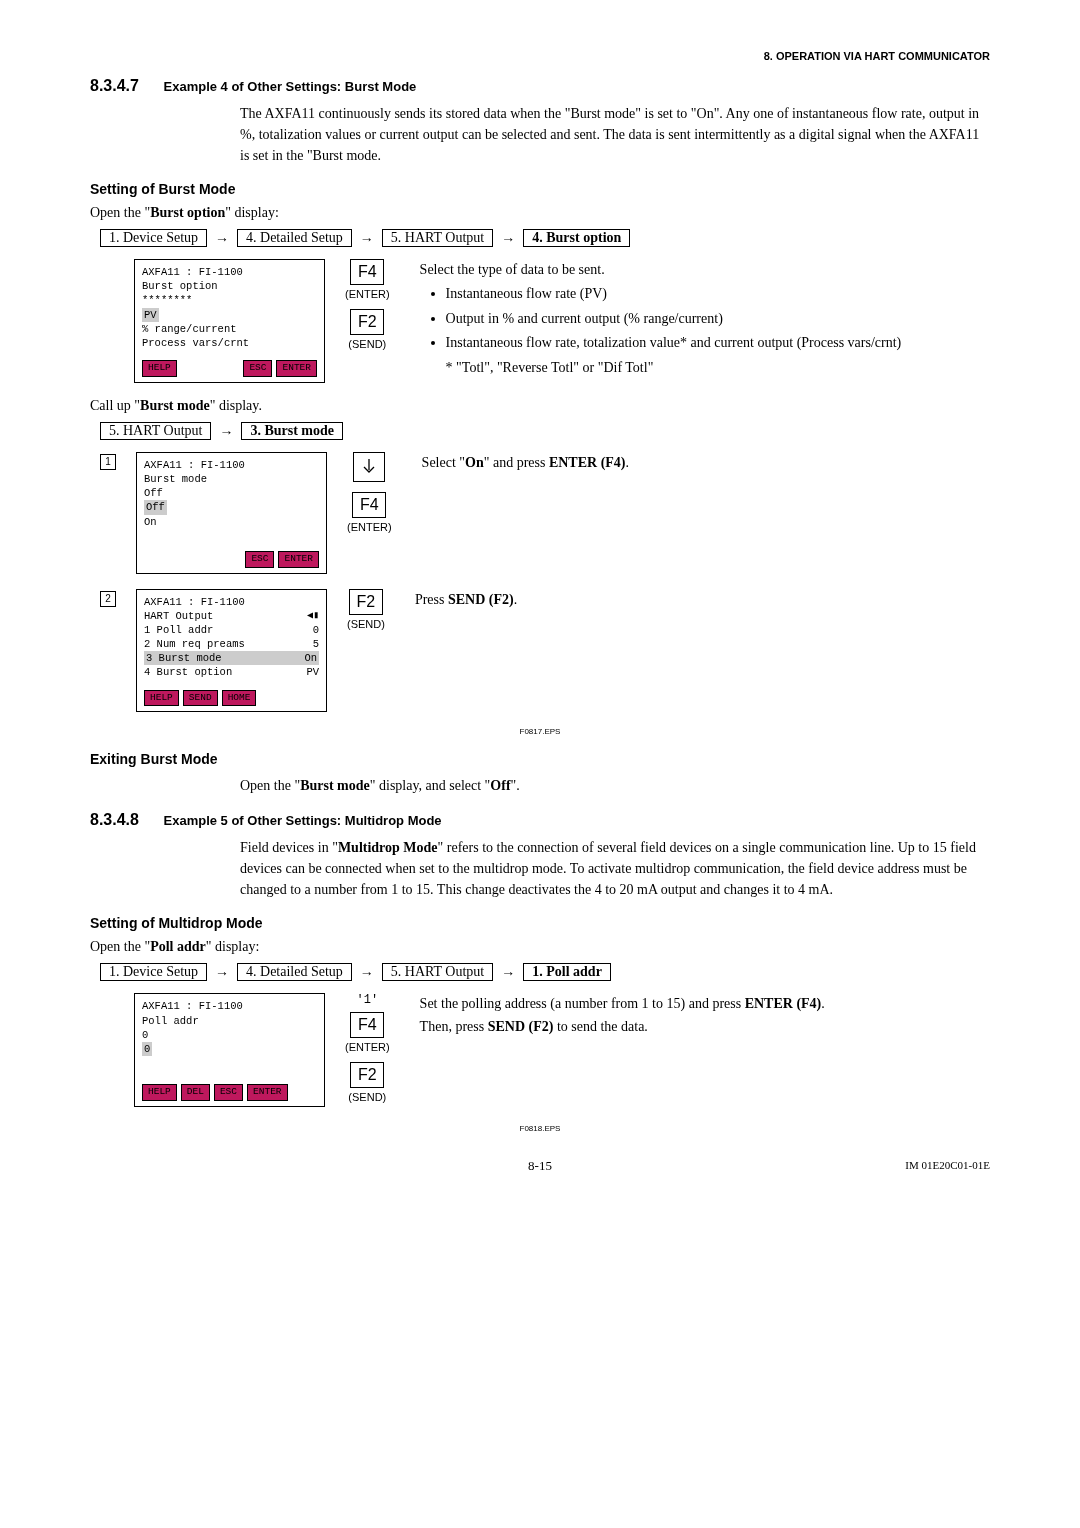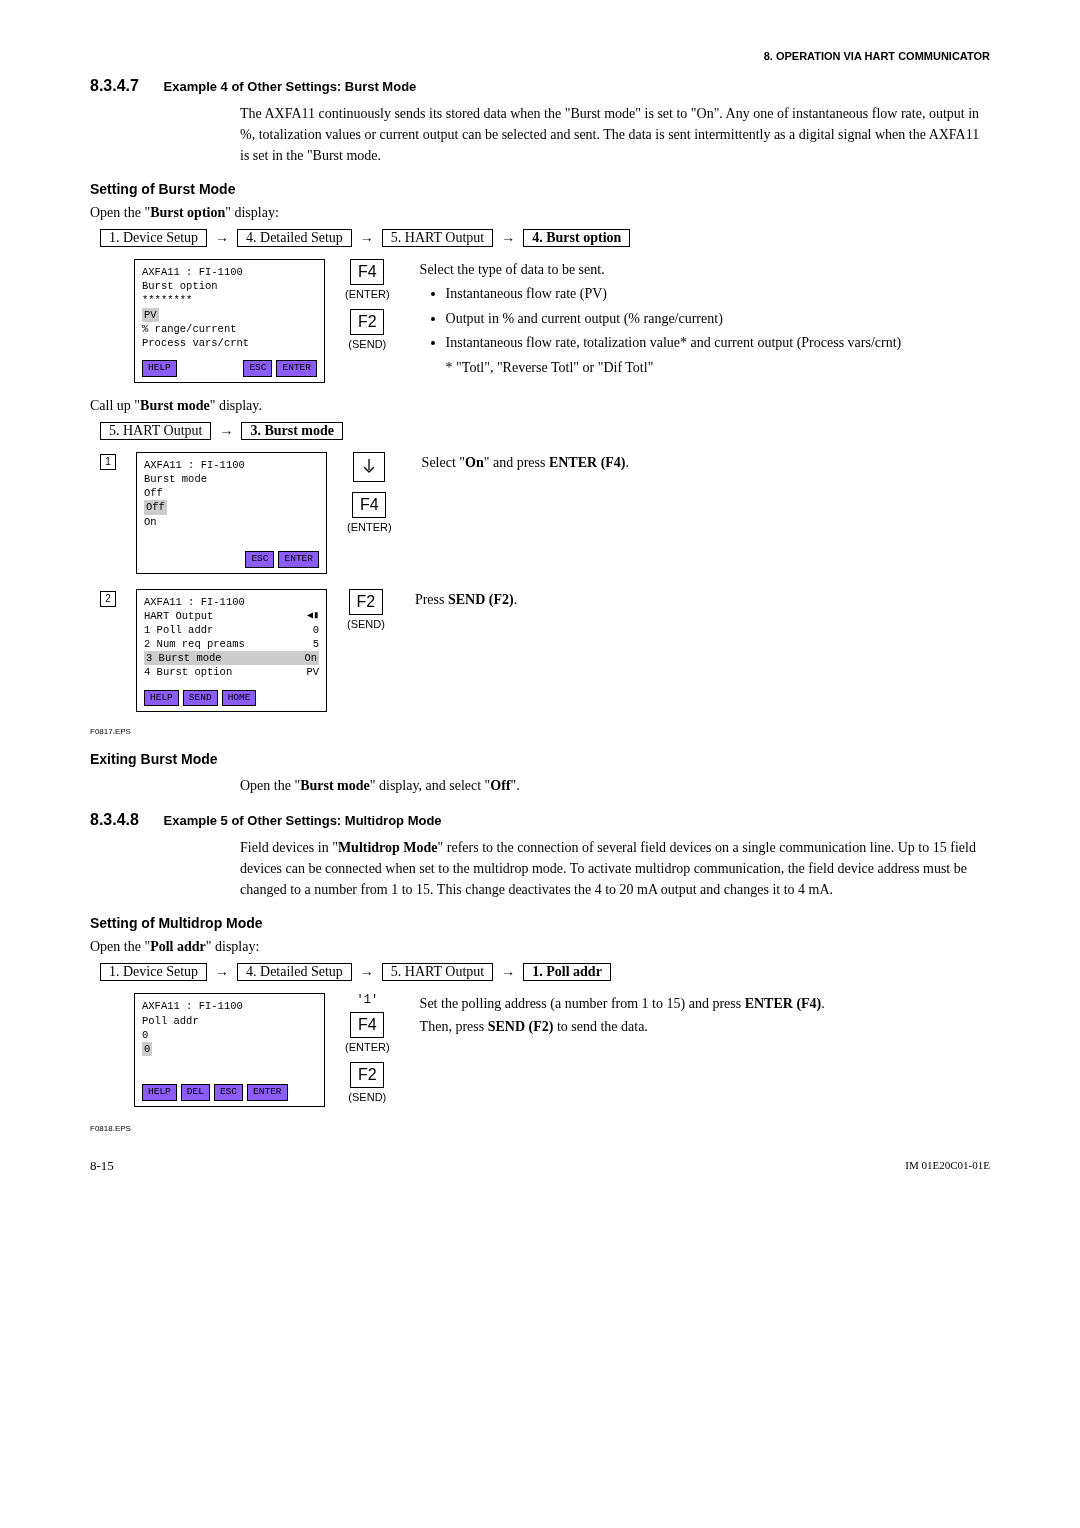--- a/index.html
+++ b/index.html
@@ -99,21 +99,21 @@
     padding: 0 2px;
   }
   .screen-buttons {
     display: flex;
     gap: 4px;
     margin-top: 10px;
   }
   .screen-buttons.right { justify-content: flex-end; }
   .sbtn {
     border: 1px solid #000;
-    background: #8b5cf6;
+    background: #be185d;
     padding: 1px 5px;
     font-size: 9.5px;
     font-family: "Courier New", monospace;
   }
   .key-col {
     display: flex;
     flex-direction: column;
     align-items: center;
     gap: 3px;
     font-family: Arial, sans-serif;
@@ -146,26 +146,27 @@
     margin-left: 10px;
   }
   .right-text ul {
     margin: 2px 0 0 0;
     padding-left: 26px;
   }
   .right-text li {
     margin-bottom: 2px;
   }
   .footnote-svg {
-    text-align: left;
+    text-align: center;
     font-family: Arial, sans-serif;
     font-size: 8px;
     margin-right: 0;
   }
   .page-num {
+    text-align: center;
     font-size: 13px;
     margin-top: 25px;
   }
   .pub-code {
     text-align: right;
     font-size: 11px;
     margin-top: -15px;
   }
   .topchar {
     font-size: 12px;

